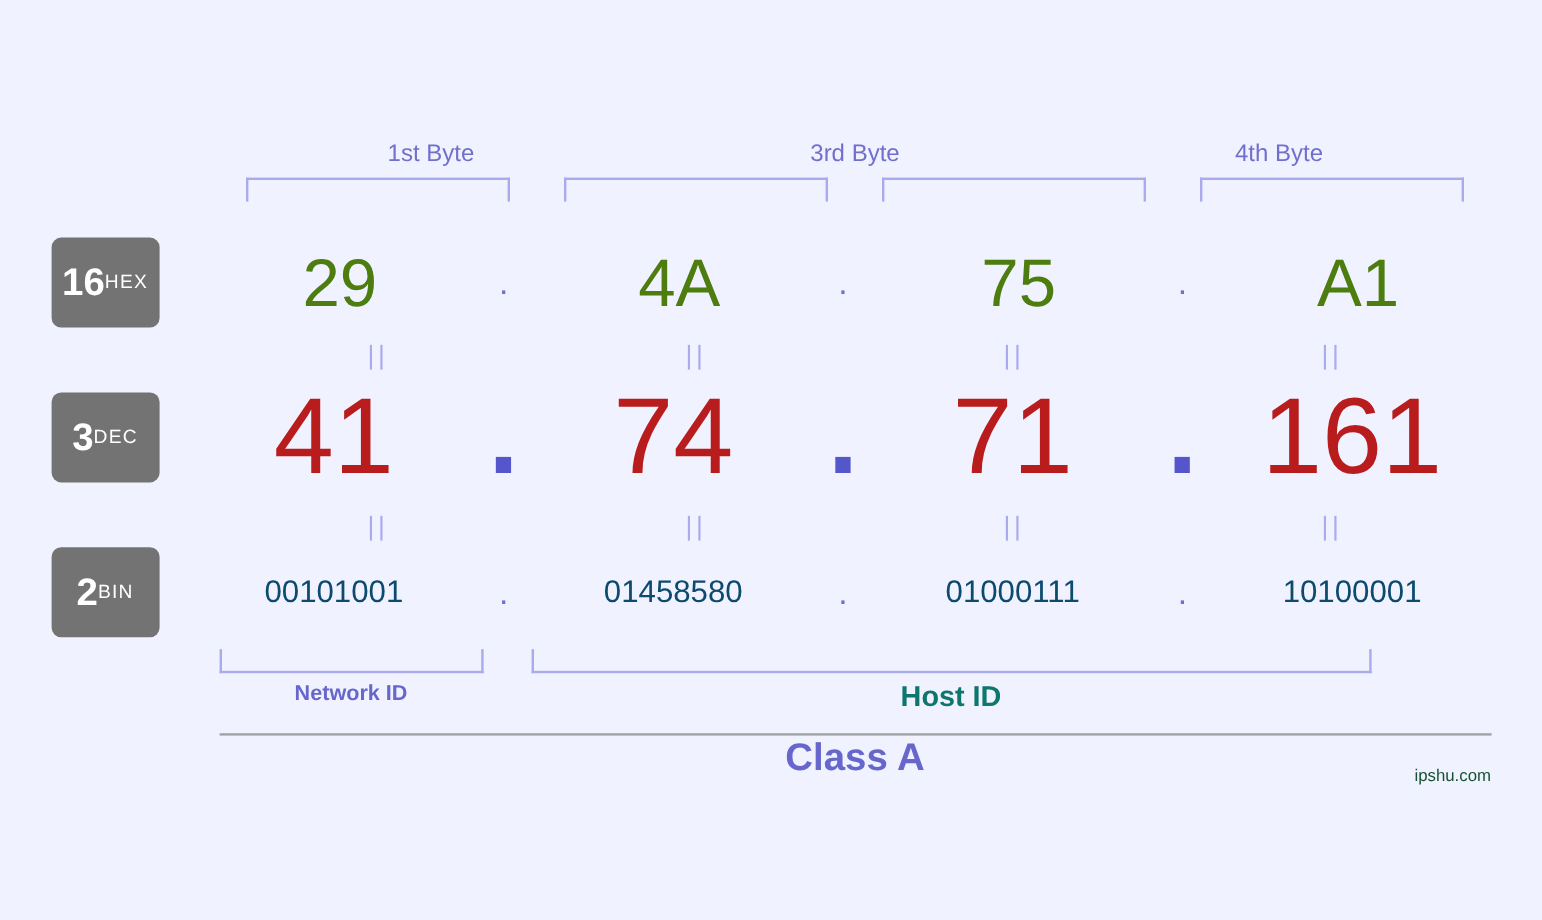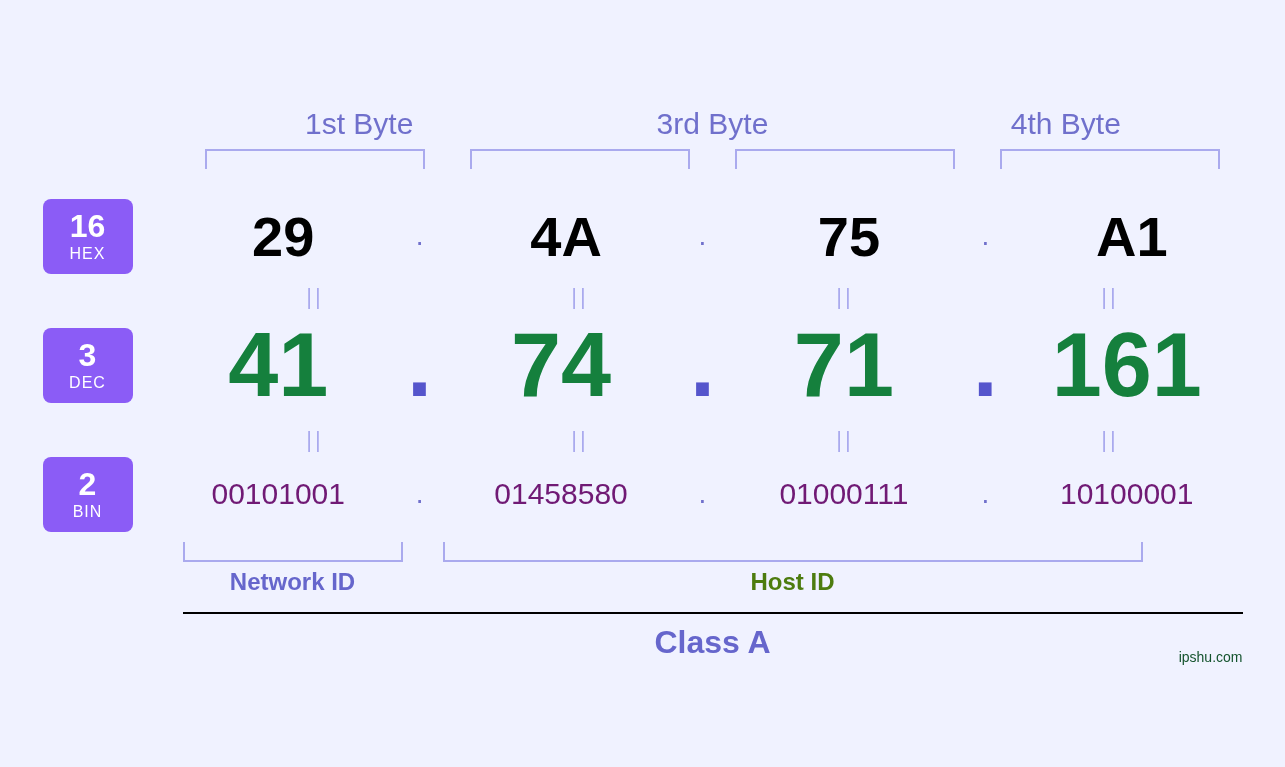--- a/index.html
+++ b/index.html
@@ -25,21 +25,21 @@
       display: flex;
       justify-content: space-around;
       margin-left: 140px;
       margin-bottom: 8px;
     }
 
     .byte-label {
       width: 220px;
       text-align: center;
       color: #7070cc;
-      font-size: 30px;
+      font-size: 20px;
     }
 
     
     .bracket-top-row {
       display: flex;
       justify-content: space-around;
       margin-left: 140px;
       margin-bottom: 30px;
     }
 
@@ -54,24 +54,24 @@
     
     .data-row {
       display: flex;
       align-items: center;
       margin-bottom: 10px;
     }
 
     .base-badge {
       width: 90px;
       height: 75px;
-      background: #8b5cf6;
+      background: #737373;
       border-radius: 8px;
       display: flex;
-      flex-direction: column;
+      flex-direction: row;
       align-items: center;
       justify-content: center;
       color: white;
       margin-right: 30px;
       flex-shrink: 0;
     }
 
     .base-badge .base-num {
       font-size: 32px;
       font-weight: bold;
@@ -98,44 +98,44 @@
     .dot {
       color: #7070cc;
       font-size: 28px;
       width: 40px;
       text-align: center;
     }
 
     
     .hex-val {
       font-size: 56px;
-      color: #000000;
-      font-weight: bold;
+      color: #4d7c0f;
+      font-weight: normal;
       margin-left: 10px;
     }
 
     
     .dec-val {
       font-size: 90px;
-      color: #15803d;
-      font-weight: bold;
+      color: #b91c1c;
+      font-weight: normal;
     }
 
     .dec-dot {
       font-size: 90px;
       color: #5555cc;
       font-weight: bold;
       width: 40px;
       text-align: center;
     }
 
     
     .bin-val {
-      font-size: 30px;
-      color: #701a75;
+      font-size: 26px;
+      color: #0c4a6e;
     }
 
     
     .equals-row {
       display: flex;
       justify-content: space-around;
       margin-left: 140px;
       margin-bottom: 4px;
     }
 
@@ -175,39 +175,38 @@
     .id-labels-row {
       display: flex;
       margin-left: 140px;
       margin-top: 6px;
     }
 
     .net-id-label {
       width: 220px;
       text-align: center;
       color: #6666cc;
-      font-size: 24px;
+      font-size: 18px;
       font-weight: bold;
     }
 
     .host-id-label {
       width: 700px;
       text-align: center;
-      color: #4d7c0f;
+      color: #0f766e;
       font-size: 24px;
       font-weight: bold;
       margin-left: 40px;
     }
 
     
     .class-row {
       margin-top: 16px;
-      border-top: 2px solid #000000;
-      margin-left: 140px;
-      padding-top: 10px;
+      border-top: 2px solid #a3a3a3;
+      margin-left: 140px;
       display: flex;
       align-items: center;
       justify-content: center;
       position: relative;
     }
 
     .class-label {
       font-size: 32px;
       color: #6666cc;
       font-weight: bold;

